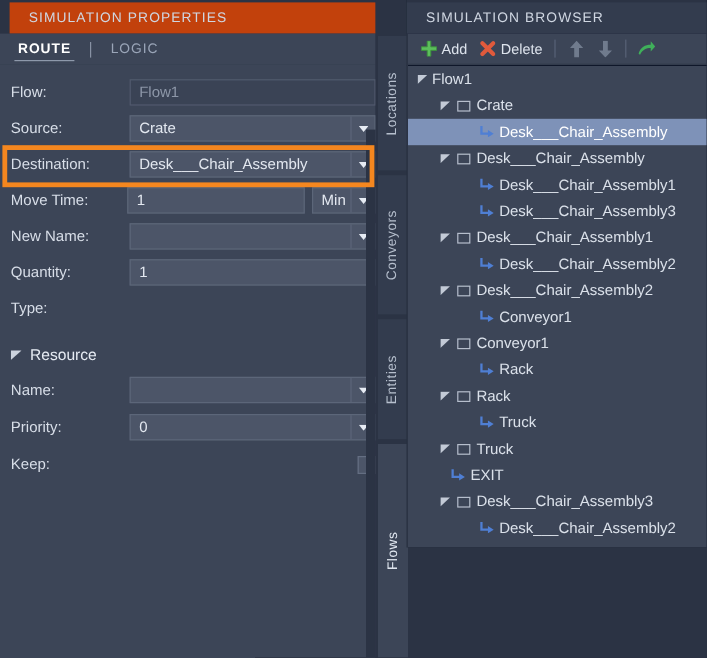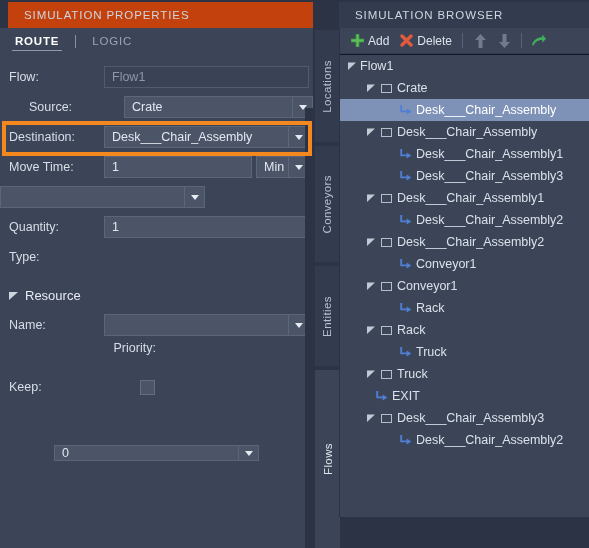--- a/index.html
+++ b/index.html
@@ -102,20 +102,21 @@
     padding: 0;
   }
 
   .form-row {
     position: absolute;
     left: 0;
     right: 0;
     height: 30px;
     display: flex;
     align-items: center;
+    justify-content: space-between;
   }
   .form-label {
     width: 104px;
     padding-left: 9px;
     box-sizing: border-box;
     font-size: 12.5px;
     color: #d8dee8;
     flex: 0 0 104px;
   }
   .field {
@@ -227,21 +228,21 @@
     color: #dfe5ee;
     left: 2px;
     width: 25px;
   }
 
   
   .browser-panel {
     flex: 1 1 auto;
     position: relative;
     background: #0f172a;
-    height: 517px;
+    height: 456px;
   }
   .browser-titlebar {
     height: 28px;
     position: relative;
     background: #2b3344;
   }
   .browser-title-tab {
     position: absolute;
     left: 0;
     right: 0;
@@ -362,21 +363,21 @@
       <div class="tab-item">LOGIC</div>
     </div>
 
     <div class="props-body">
 
       <div class="form-row" style="top:8px;">
         <div class="form-label">Flow:</div>
         <div class="field readonly wide">Flow1</div>
       </div>
 
-      <div class="form-row" style="top:38px;margin-left:20px;">
+      <div class="form-row" style="top:38px;">
         <div class="form-label">Source:</div>
         <div class="field combo">
           <span>Crate</span>
           <span class="caret">
             <svg width="8" height="5" viewBox="0 0 8 5">
                 <polygon points="0,0 8,0 4,5" fill="#e6ebf3"></polygon>
               </svg>
           </span>
         </div>
       </div>
@@ -400,20 +401,21 @@
           <span>Min</span>
           <span class="caret">
             <svg width="8" height="5" viewBox="0 0 8 5">
                 <polygon points="0,0 8,0 4,5" fill="#e6ebf3"></polygon>
               </svg>
           </span>
         </div>
       </div>
 
       <div class="form-row" style="top:128px;">
+        <div class="form-label">New Name:</div>
         <div class="field combo">
           <span></span>
           <span class="caret">
             <svg width="8" height="5" viewBox="0 0 8 5">
                 <polygon points="0,0 8,0 4,5" fill="#e6ebf3"></polygon>
               </svg>
           </span>
         </div>
       </div>
 
@@ -440,21 +442,21 @@
         <div class="field combo">
           <span></span>
           <span class="caret">
             <svg width="8" height="5" viewBox="0 0 8 5">
                 <polygon points="0,0 8,0 4,5" fill="#e6ebf3"></polygon>
               </svg>
           </span>
         </div>
       </div>
 
-      <div class="form-row" style="top:287px;flex-direction:column;">
+      <div class="form-row" style="top:287px;">
         <div class="form-label">Priority:</div>
         <div class="field combo">
           <span>0</span>
           <span class="caret">
             <svg width="8" height="5" viewBox="0 0 8 5">
                 <polygon points="0,0 8,0 4,5" fill="#e6ebf3"></polygon>
               </svg>
           </span>
         </div>
       </div>

